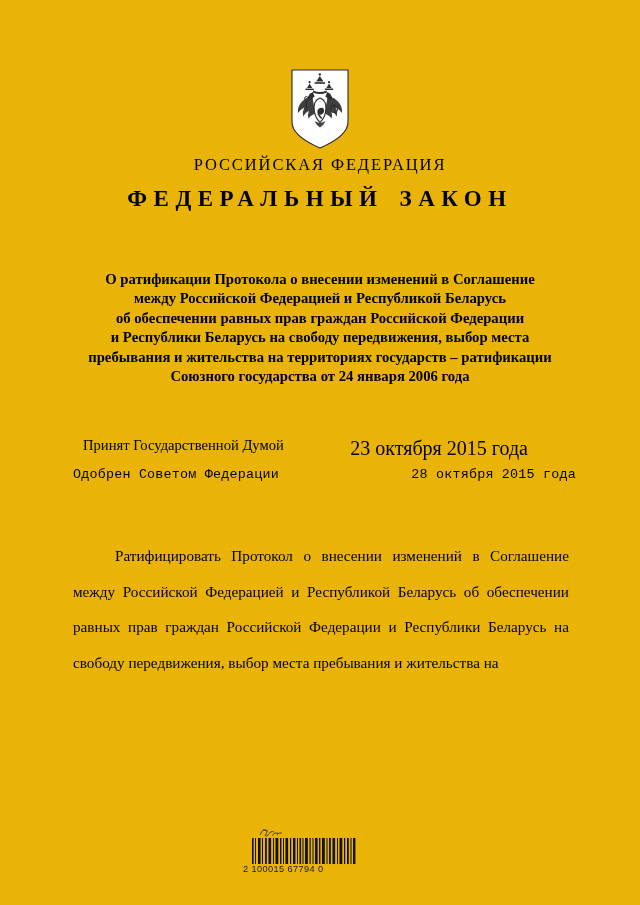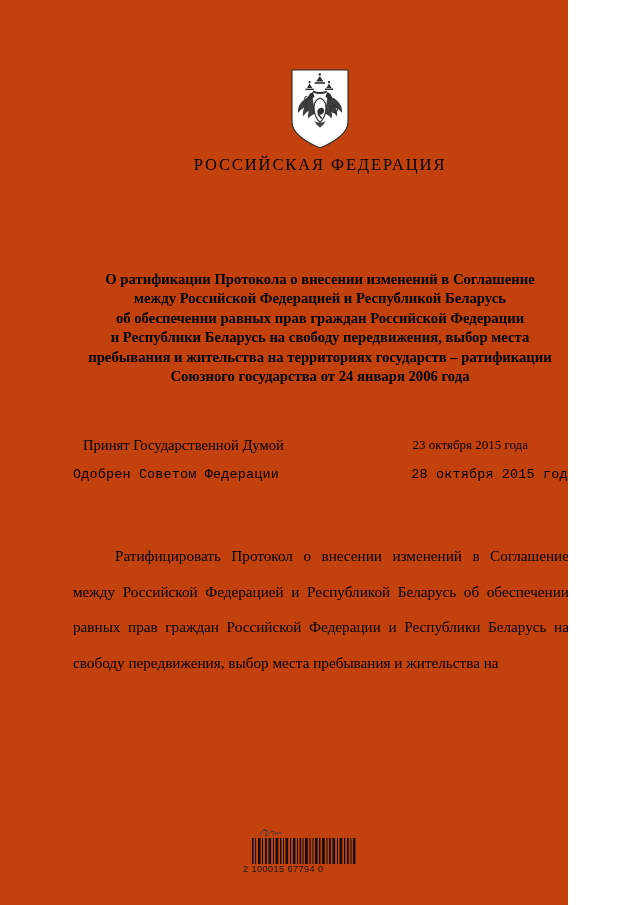--- a/index.html
+++ b/index.html
@@ -2,23 +2,23 @@
 <html lang="ru"><head>
 <meta charset="utf-8">
 <style>
   html, body {
     margin: 0;
     padding: 0;
     background: #ffffff;
   }
   .page {
     position: relative;
-    width: 568px;
+    width: 640px;
     height: 905px;
-    background: #c2410c;
+    background: #eab308;
     overflow: hidden;
     font-family: "Liberation Serif", "DejaVu Serif", serif;
     color: #000000;
   }
 
   
   .emblem {
     position: absolute;
     left: 290px;
     top: 68px;
@@ -73,21 +73,21 @@
     font-size: 14.6px;
     white-space: nowrap;
     text-align: right;
   }
   .adopted-date {
     position: absolute;
     left: 228px;
     top: 437px;
     width: 300px;
     text-align: right;
-    font-size: 13px;
+    font-size: 20px;
     white-space: nowrap;
   }
   .approved-label {
     position: absolute;
     left: 73px;
     top: 467px;
     font-size: 13.4px;
     white-space: nowrap;
     font-family: "Liberation Mono", "DejaVu Sans Mono", monospace;
     letter-spacing: 0.2px;
@@ -180,20 +180,23 @@
         <path d="M27.4 42.4 q1.6-3.4 4.6-2.6 q2.4 0.6 2.2 3.2 q-0.2 2.6-2.8 3.4 q-2.8 0.8-4-1.2z"></path>
         <path d="M28.6 45.6 l3.6 4.4 -1.2 0.9 -3.6-4.4z"></path>
 
         <path d="M24.4 53 q5.6 3.6 11.2 0 q-2.2 4.6-5.6 6.6 q-3.4-2-5.6-6.6z" opacity="0.9"></path>
       </g>
     </svg>
   </div>
 
   <div class="country-line">РОССИЙСКАЯ ФЕДЕРАЦИЯ</div>
 
+  <div class="law-line">
+    <span>ФЕДЕРАЛЬНЫЙ</span><span class="gap"></span><span>ЗАКОН</span>
+  </div>
 
   <div class="doc-title">
     <span class="tl">О ратификации Протокола о внесении изменений в Соглашение</span>
     <span class="tl">между Российской Федерацией и Республикой Беларусь</span>
     <span class="tl">об обеспечении равных прав граждан Российской Федерации</span>
     <span class="tl">и Республики Беларусь на свободу передвижения, выбор места</span>
     <span class="tl">пребывания и жительства на территориях государств – ратификации</span>
     <span class="tl">Союзного государства от 24 января 2006 года</span>
   </div>
 

